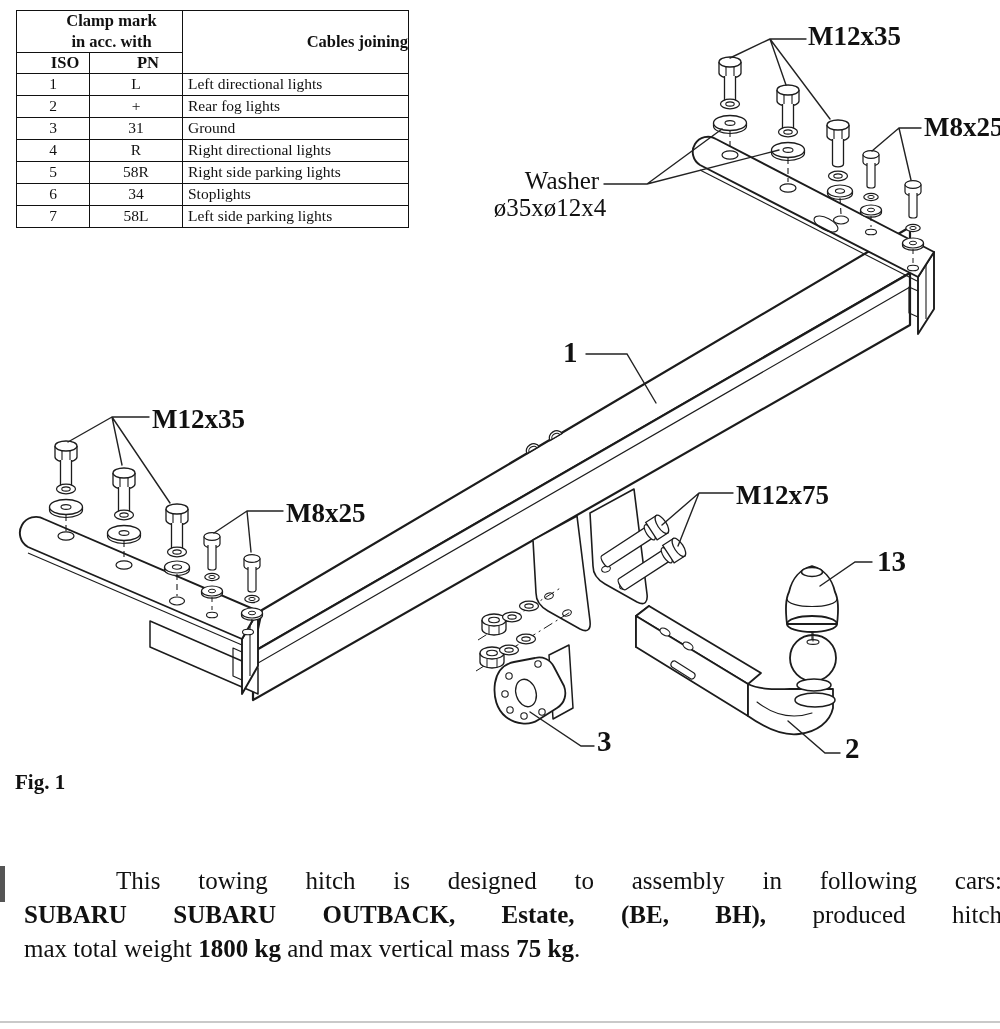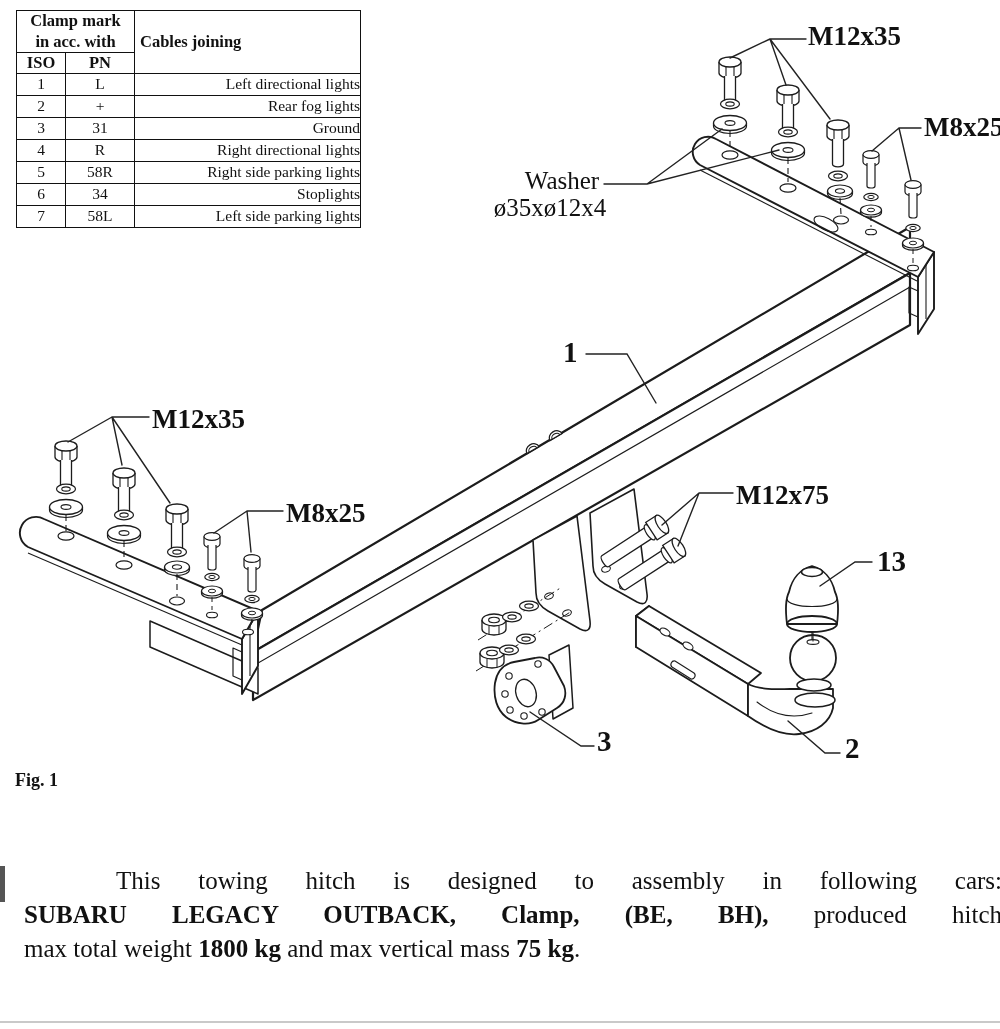--- a/index.html
+++ b/index.html
@@ -5,30 +5,30 @@
   html,body{margin:0;padding:0;background:#fff;}
   .page{position:relative;width:1000px;height:1029px;background:#ffffff;overflow:hidden;
         font-family:"Liberation Serif",serif;color:#111;}
   svg text{font-family:"Liberation Serif",serif;fill:#111;}
 
   
   .clamp-table{position:absolute;left:16px;top:10px;border-collapse:collapse;
                background:#fff;z-index:5;}
   .clamp-table td,.clamp-table th{border:1.5px solid #111;padding:0;line-height:1.22;
                font-size:15.5px;vertical-align:middle;}
-  .clamp-table th{font-weight:bold;font-size:16.5px;text-align:center;}
+  .clamp-table th{font-weight:bold;font-size:16.5px;text-align:center;padding-left:24px;}
   .clamp-table .c-iso{width:48px;text-align:center;}
   .clamp-table .c-pn{width:68px;text-align:center;}
-  .clamp-table .c-cab{width:220px;text-align:right;padding-left:5px;}
+  .clamp-table .c-cab{width:220px;text-align:left;padding-left:5px;}
   .clamp-table .hdr-group{height:42px;}
   .clamp-table .hdr-sub{height:21px;}
   .clamp-table tbody tr{height:22px;}
 
   
-  .fig-caption{position:absolute;left:15px;top:770px;font-size:18px;font-weight:bold;z-index:5;}
+  .fig-caption{position:absolute;left:15px;top:770px;font-size:21px;font-weight:bold;z-index:5;}
 
   
   .bottom-paragraph{position:absolute;left:24px;top:864px;width:978px;z-index:5;}
   .para-line{font-size:25px;line-height:34px;text-align:justify;text-align-last:justify;
              white-space:normal;}
   .para-line.indent{text-indent:92px;}
   .para-line.last{text-align-last:left;}
   .para-line .b{font-weight:bold;}
 
   .scan-mark{position:absolute;left:0;top:866px;width:5px;height:36px;background:#555;z-index:6;}
@@ -39,21 +39,21 @@
 
 <div class="page">
 
   <table class="clamp-table">
     <thead>
       <tr class="hdr-group">
         <th colspan="2">
           <div>Clamp mark</div>
           <div>in acc. with</div>
         </th>
-        <th rowspan="2" class="c-cab" style="text-align:left;">Cables joining</th>
+        <th rowspan="2" class="c-cab" style="text-align:right;">Cables joining</th>
       </tr>
       <tr class="hdr-sub">
         <th class="c-iso">ISO</th>
         <th class="c-pn">PN</th>
       </tr>
     </thead>
     <tbody>
         <tr>
           <td class="c-iso">1</td>
           <td class="c-pn">L</td>
@@ -330,19 +330,19 @@
       <text x="877" y="571" font-size="29" font-weight="bold">13</text>
       <text x="597" y="751" font-size="29" font-weight="bold">3</text>
       <text x="845" y="758" font-size="29" font-weight="bold">2</text>
     </g>
   </svg>
 
   <div class="fig-caption">Fig. 1</div>
 
   <div class="bottom-paragraph">
       <div class="para-line indent"><span>This towing hitch is designed to assembly in following cars:</span></div>
-      <div class="para-line"><span class="b">SUBARU LEGACY OUTBACK, Clamp, (BE, BH),</span><span> produced hitch</span></div>
+      <div class="para-line"><span class="b">SUBARU SUBARU OUTBACK, Estate, (BE, BH),</span><span> produced hitch</span></div>
       <div class="para-line last"><span>max total weight </span><span class="b">1800 kg</span><span> and max vertical mass </span><span class="b">75 kg</span><span>.</span></div>
     </div>
 
   <div class="scan-mark"></div>
   <div class="bottom-rule"></div>
 </div>
 
 </body></html>

